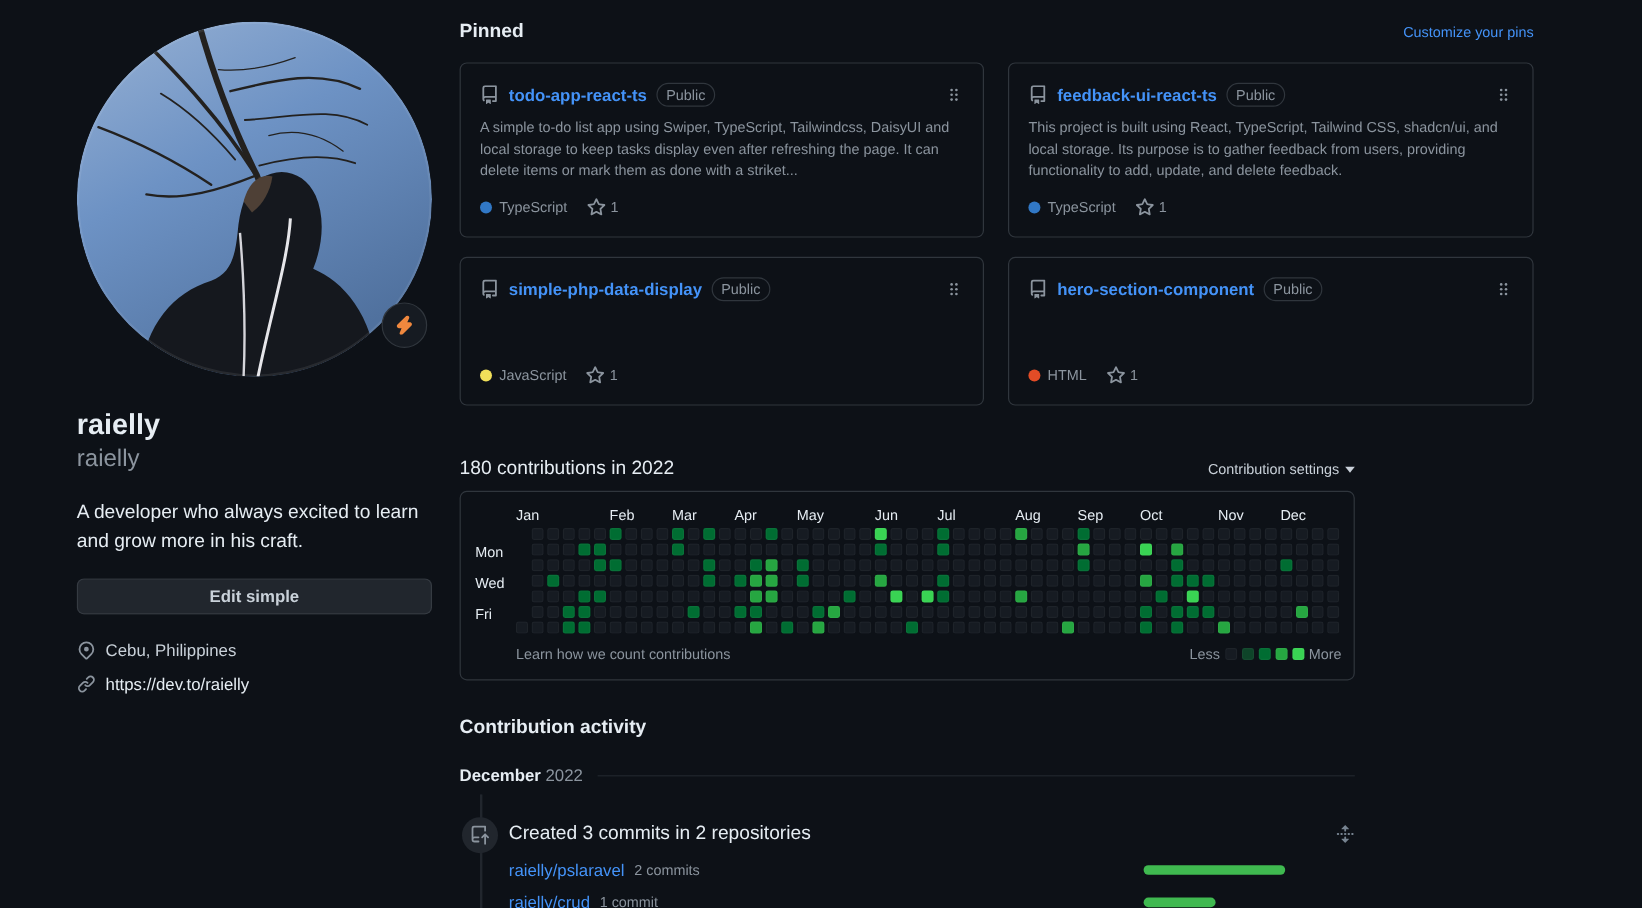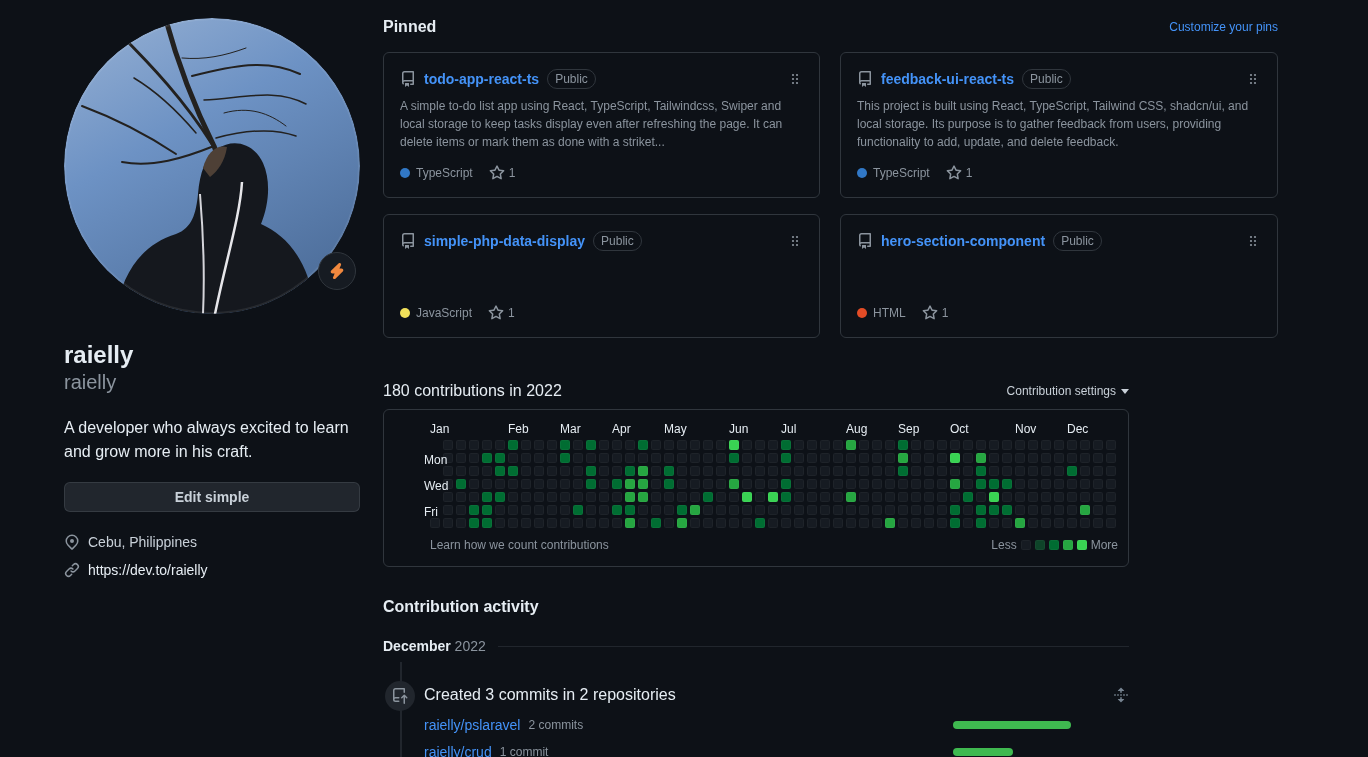--- a/index.html
+++ b/index.html
@@ -69,21 +69,21 @@
   .caret-down { width:0; height:0; border-left:4px solid transparent; border-right:4px solid transparent; border-top:5px solid #c9d1d9; }
 
   .graph-box {
     position:absolute; left:0; top:391px; width:746px; height:158px;
     border:1px solid #30363d; border-radius:6px; padding:10px 10px 8px 12px;
   }
   .months-row { position:relative; height:18px; margin-left:34px; font-size:12px; color:#e6edf3; }
   .month-label { position:absolute; top:2px; }
   .graph-body { display:flex; margin-top:2px; }
   .day-col { position:relative; width:34px; height:88px; font-size:12px; color:#e6edf3; }
-  .day-label { position:absolute; left:0;margin-left:28px; }
+  .day-label { position:absolute; left:0; }
   .grid { display:grid; grid-template-columns:repeat(53,10px); grid-auto-rows:10px; gap:3px; }
   .cell { width:10px; height:10px; border-radius:2px; box-shadow:inset 0 0 0 1px rgba(255,255,255,0.035); }
   .cell.hidden { visibility:hidden; }
   .graph-foot { display:flex; justify-content:space-between; align-items:center; margin-top:10px; margin-left:34px; font-size:12px; color:#8b949e; }
   .count-link { color:#8b949e; text-decoration:none; cursor:pointer; }
   .legend { display:flex; align-items:center; gap:4px; }
   .legend .cell { cursor:default; }
 
   
   .year-nav { position:absolute; left:778px; top:362px; width:117px; }
@@ -199,21 +199,21 @@
           <span class="visibility-badge">Public</span>
           <svg class="grabber" width="16" height="16" viewBox="0 0 16 16">
               <circle cx="6" cy="4" r="1.1"></circle>
               <circle cx="6" cy="8" r="1.1"></circle>
               <circle cx="6" cy="12" r="1.1"></circle>
               <circle cx="10" cy="4" r="1.1"></circle>
               <circle cx="10" cy="8" r="1.1"></circle>
               <circle cx="10" cy="12" r="1.1"></circle>
             </svg>
         </div>
-        <div class="repo-desc">A simple to-do list app using React, TypeScript, Tailwindcss, Swiper and local storage to keep tasks display even after refreshing the page. It can delete items or mark them as done with a striket...</div>
+        <div class="repo-desc">A simple to-do list app using Swiper, TypeScript, Tailwindcss, DaisyUI and local storage to keep tasks display even after refreshing the page. It can delete items or mark them as done with a striket...</div>
         <div class="repo-foot">
           <span class="lang">
             <span class="lang-dot" style="background: rgb(49, 120, 198);"></span>
             <span>TypeScript</span>
           </span>
           <a class="star-link">
             <svg class="oct" width="16" height="16" viewBox="0 0 16 16">
                 <path d="M8 .25a.75.75 0 0 1 .673.418l1.882 3.815 4.21.612a.75.75 0 0 1 .416 1.279l-3.046 2.97.719 4.192a.751.751 0 0 1-1.088.791L8 12.347l-3.766 1.98a.75.75 0 0 1-1.088-.79l.72-4.194L.82 6.374a.75.75 0 0 1 .416-1.28l4.21-.611L7.327.668A.75.75 0 0 1 8 .25Zm0 2.445L6.615 5.5a.75.75 0 0 1-.564.41l-3.097.45 2.24 2.184a.75.75 0 0 1 .216.664l-.528 3.084 2.769-1.456a.75.75 0 0 1 .698 0l2.77 1.456-.53-3.084a.75.75 0 0 1 .216-.664l2.24-2.183-3.096-.45a.75.75 0 0 1-.564-.41L8 2.694Z"></path>
               </svg>
             <span>1</span>

